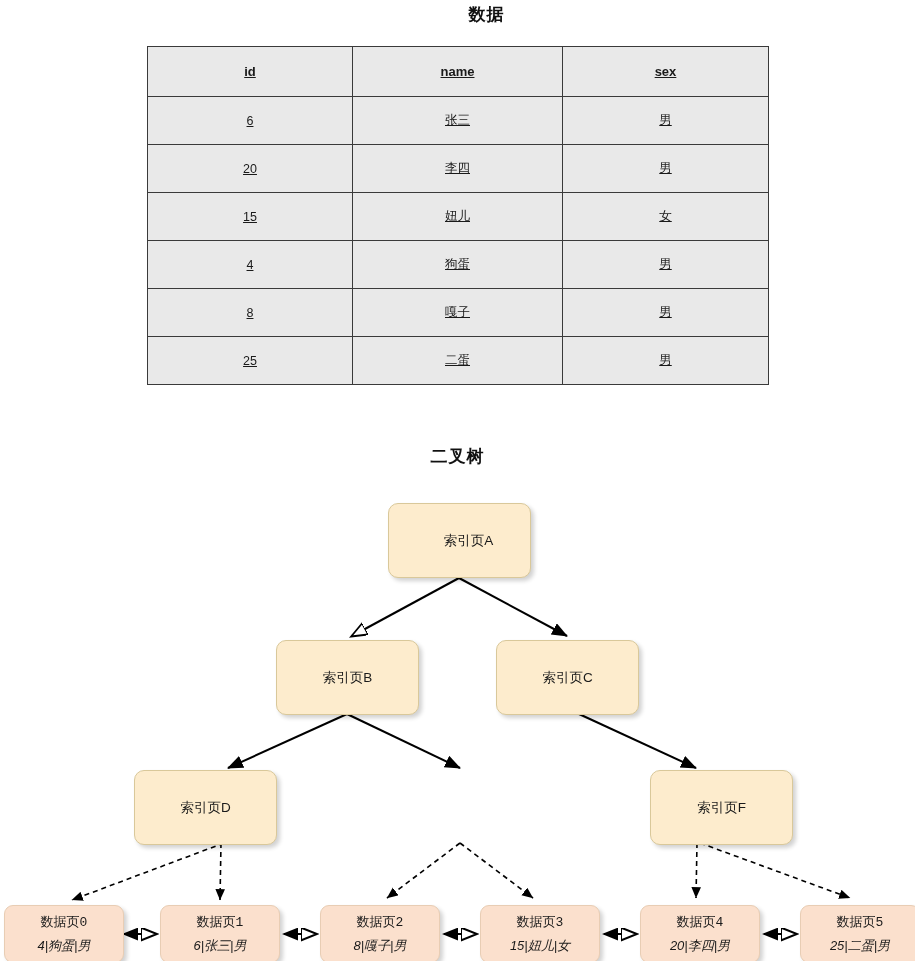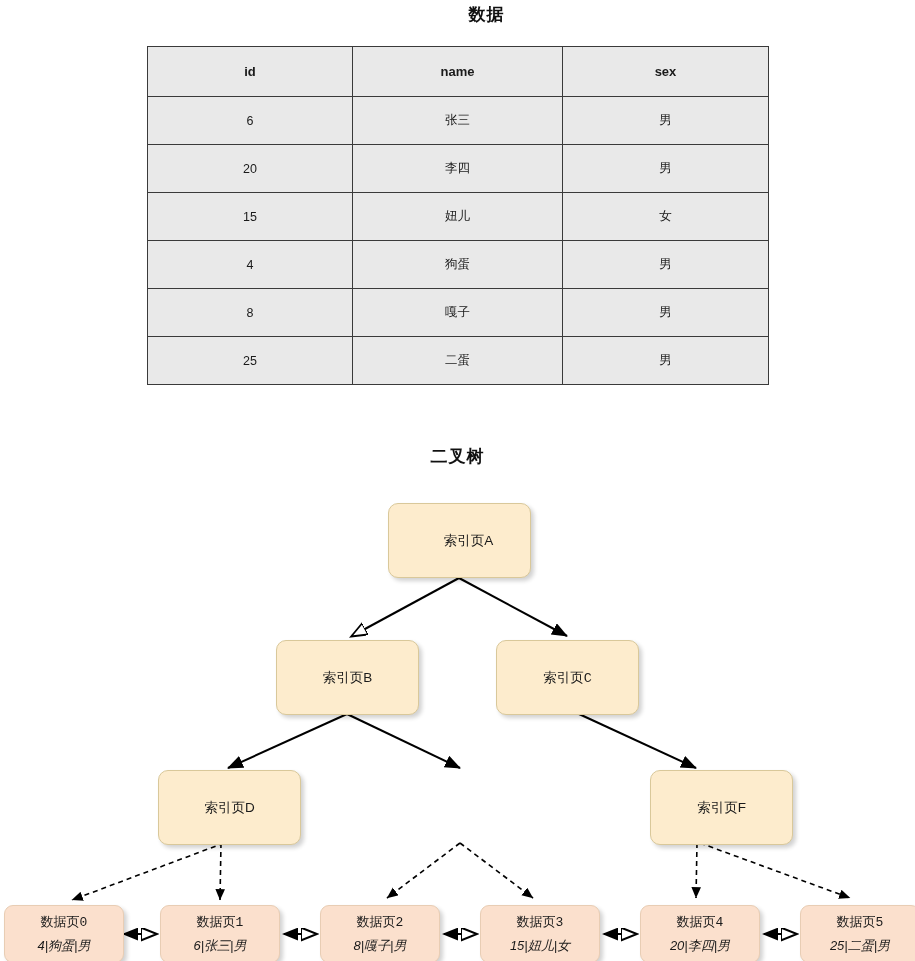--- a/index.html
+++ b/index.html
@@ -29,20 +29,21 @@
   }
   #title-data { top: 3px; margin-left: 29px; }
   #title-tree { top: 445px; }
 
   
   #data-table-wrap {
     position: absolute;
     left: 147px;
     top: 46px;
     width: 719px;
+    text-decoration: underline;
   }
   table.data-table {
     border-collapse: collapse;
     width: 621px;
     table-layout: fixed;
     background: #e9e9e9;
   }
   table.data-table th,
   table.data-table td {
     border: 1px solid #3a3a3a;
@@ -218,24 +219,24 @@
     <path d="M604,934 L636,934" stroke="#000" stroke-width="2" fill="none" marker-start="url(#arrow-start)" marker-end="url(#arrow-end-open)"></path>
     <path d="M764,934 L796,934" stroke="#000" stroke-width="2" fill="none" marker-start="url(#arrow-start)" marker-end="url(#arrow-end-open)"></path>
   </svg>
 
   <div class="node index" style="left:388px; top:503px;padding-left:18px;">
     <span>索引页A</span>
   </div>
   <div class="node index" style="left:276px; top:640px;">
     <span>索引页B</span>
   </div>
-  <div class="node index" style="left:496px; top:640px;font-family:Liberation Mono, monospace;">
+  <div class="node index" style="left:496px; top:640px;">
     <span>索引页C</span>
   </div>
-  <div class="node index" style="left:158px; top:770px;text-align:right;">
+  <div class="node index" style="left:134px; top:770px;text-align:right;">
     <span>索引页D</span>
   </div>
   <div class="node index" style="left:650px; top:770px;">
     <span>索引页F</span>
   </div>
 
   <div class="node datapage" style="left:4px; top:905px;">
     <span class="dp-title">数据页0</span>
     <span class="dp-row">4|狗蛋|男</span>
   </div>

